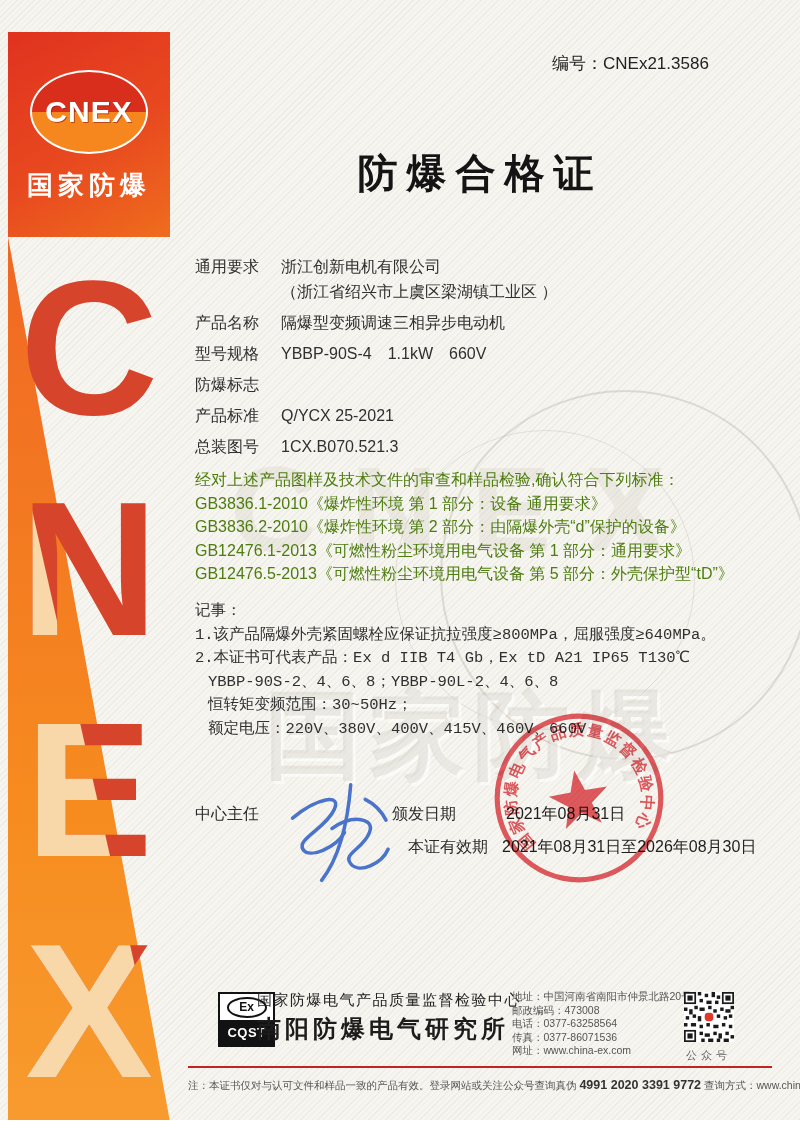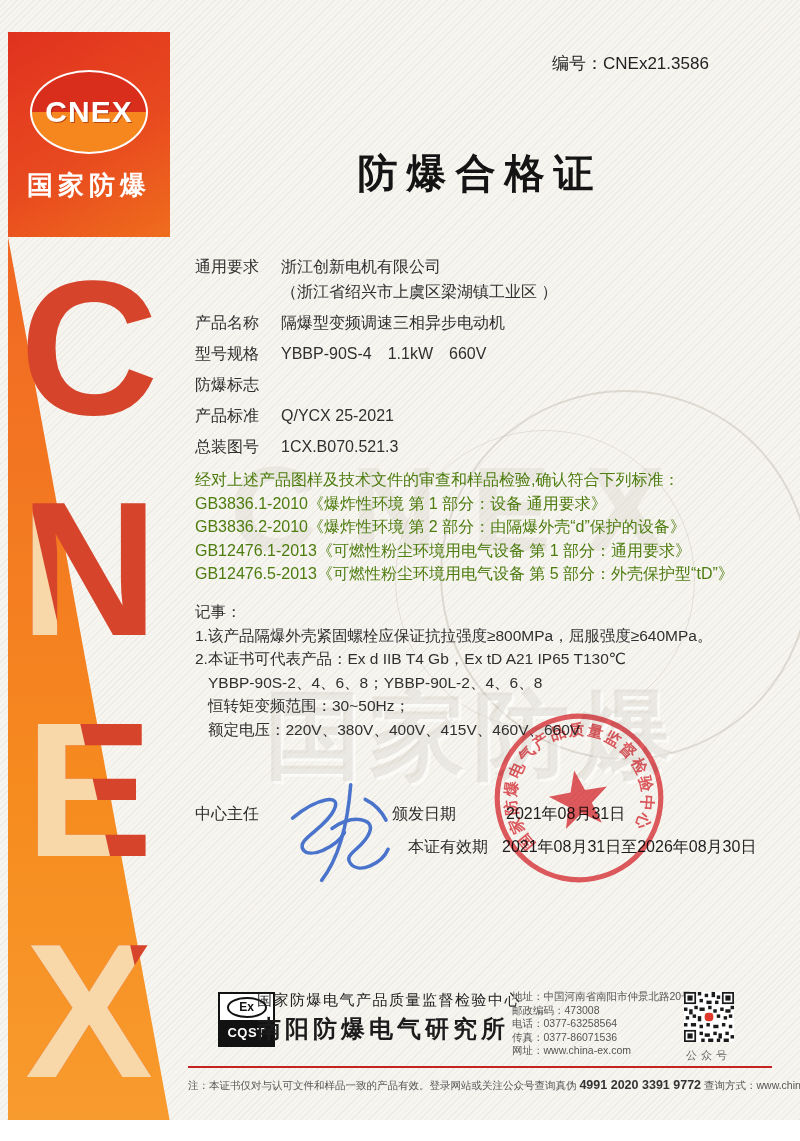--- a/index.html
+++ b/index.html
@@ -85,21 +85,21 @@
   
   .fields { position:absolute; left:195px; top:254px; width:575px; font-size:16px; color:#303030; }
   .frow { display:flex; margin-bottom:6px; line-height:25px; }
   .frow .flabel { width:86px; flex:none; }
   .frow .fvalue { flex:1; }
 
   
   .standards { position:absolute; left:195px; top:468px; width:580px; font-size:16px; color:#4d7c0f; line-height:23.5px; }
 
   
-  .notes { position:absolute; left:195px; top:600px; width:580px; font-size:15.5px; color:#303030; line-height:23.5px; }
+  .notes { position:absolute; left:195px; top:600px; width:580px; font-size:15.5px; color:#303030; line-height:23.5px;font-family:Liberation Mono, monospace; }
   .notes .indent { padding-left:13px; }
 
   
   .signoff { position:absolute; left:0; top:0; width:800px; height:0; font-size:16px; color:#2b2b2b; }
   .director-label { position:absolute; left:195px; top:804px; }
   .sig { position:absolute; left:278px; top:772px; width:135px; height:115px; }
   .issue-label { position:absolute; left:392px; top:804px; }
   .issue-value { position:absolute; left:506px; top:804px; color:#1e1e1e; }
   .valid-label { position:absolute; left:408px; top:837px; }
   .valid-value { position:absolute; left:502px; top:837px; color:#1e1e1e; }

